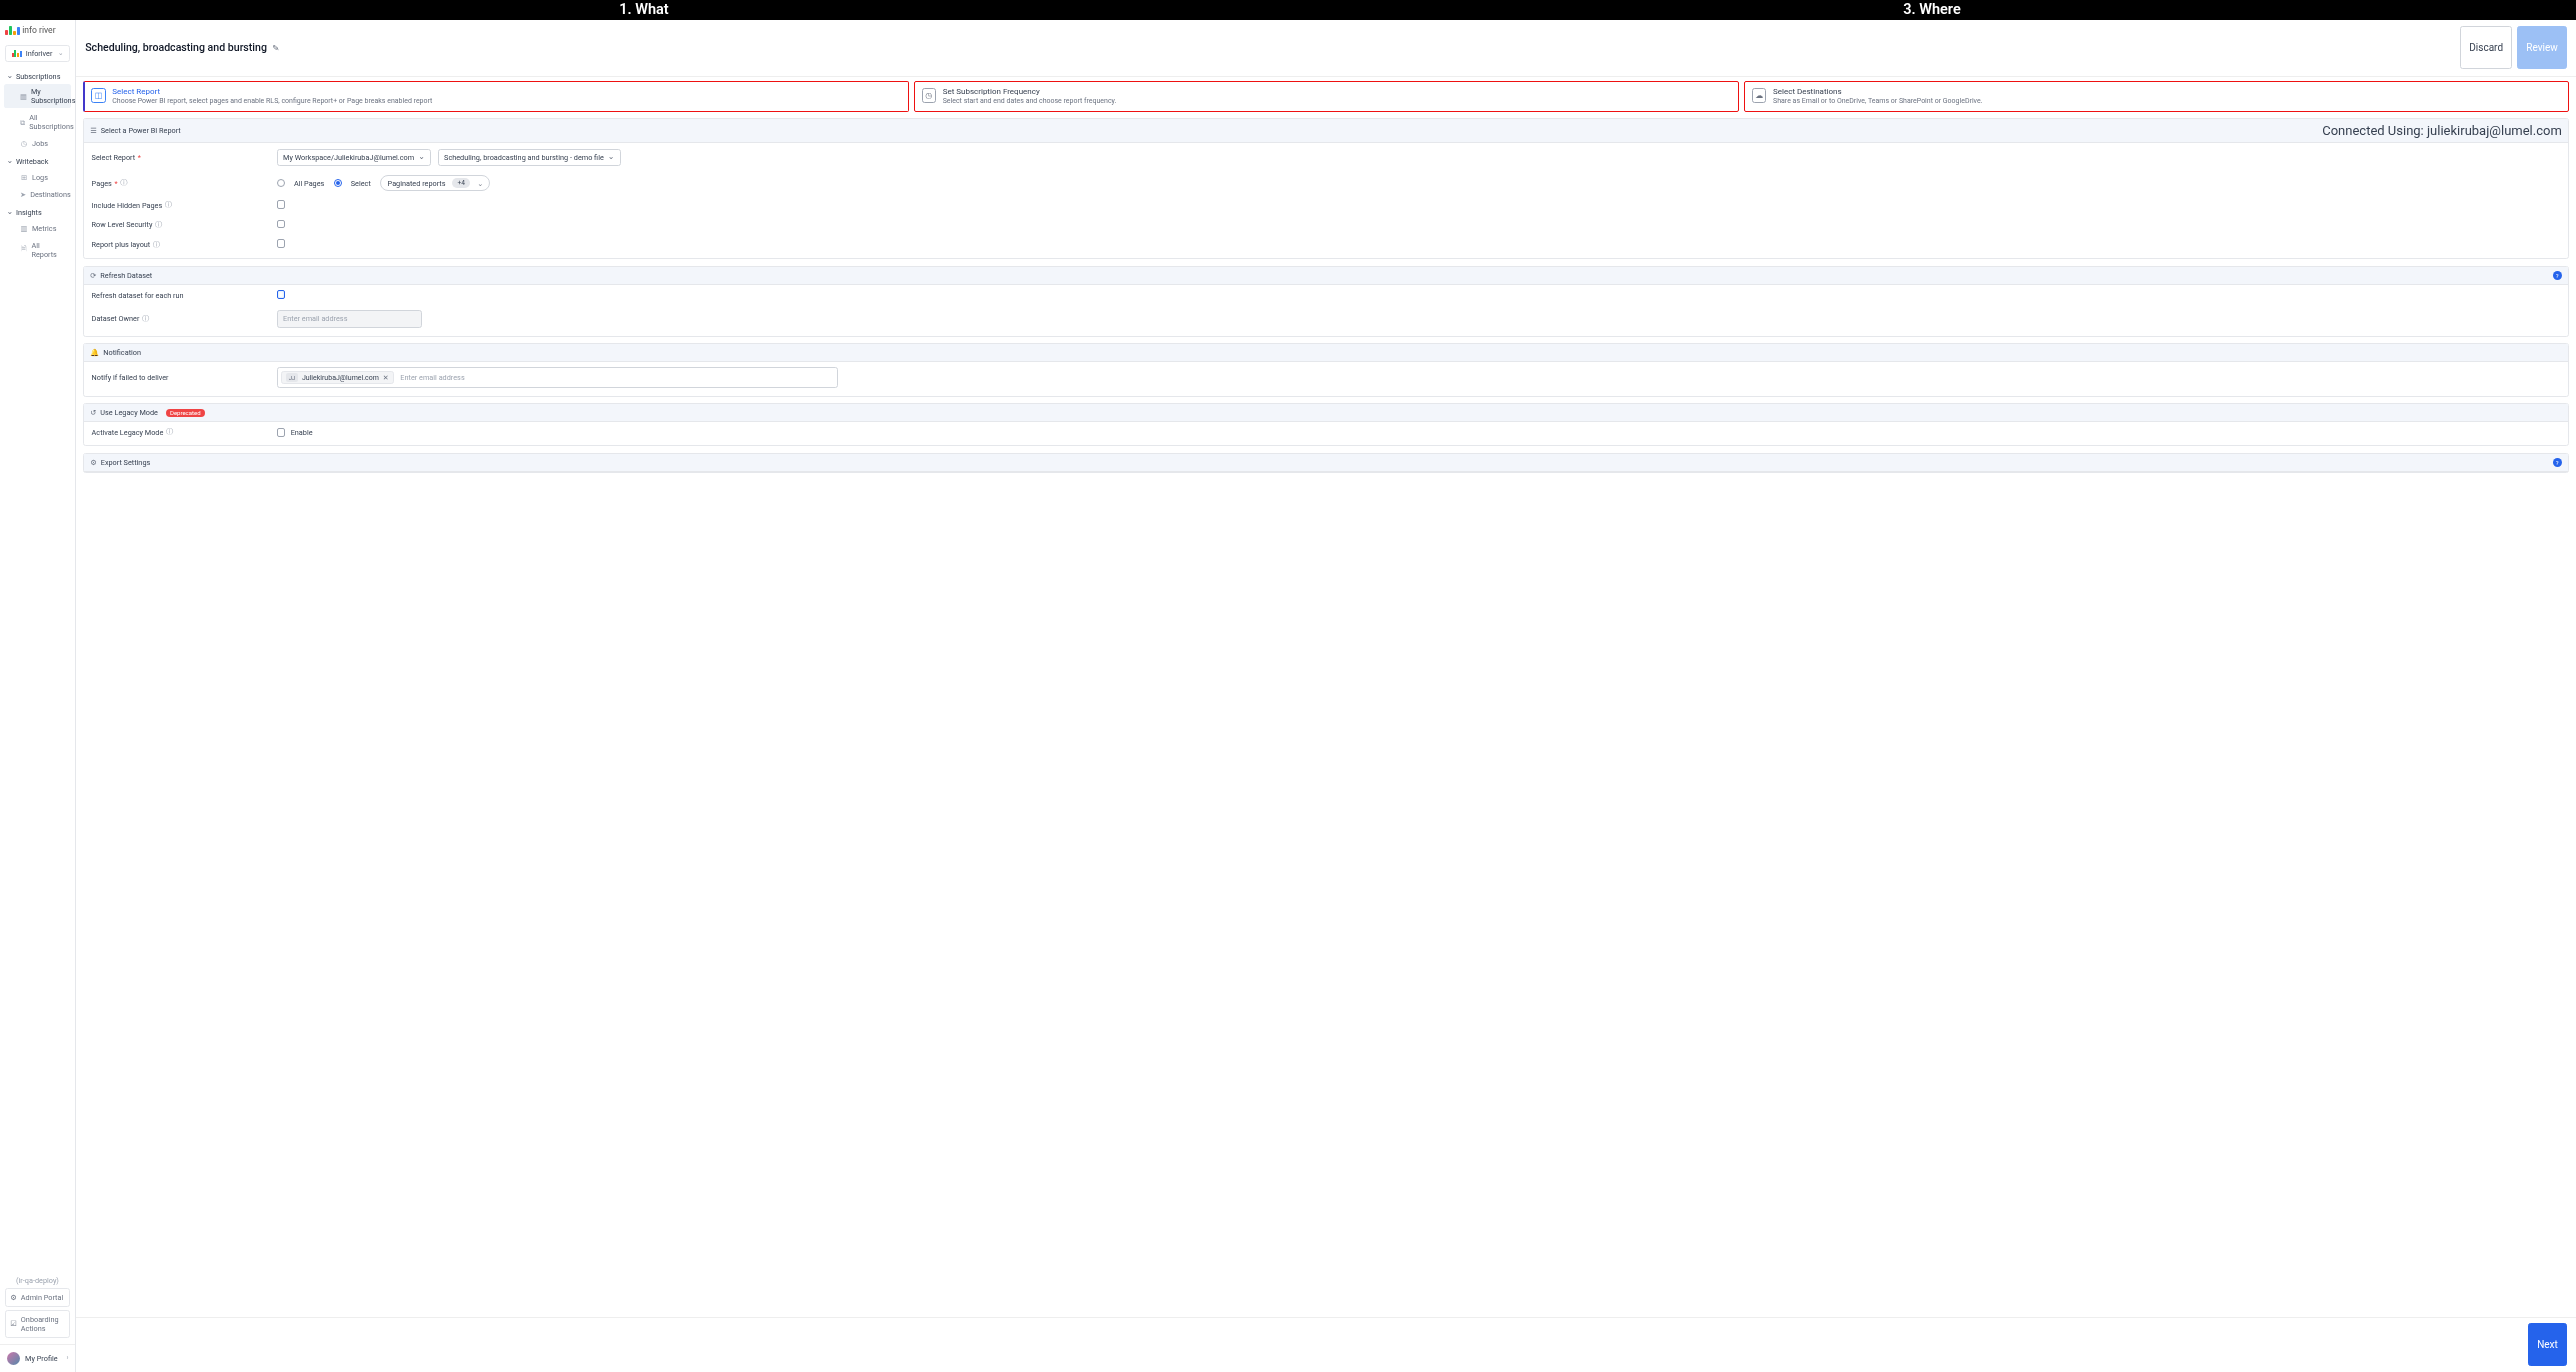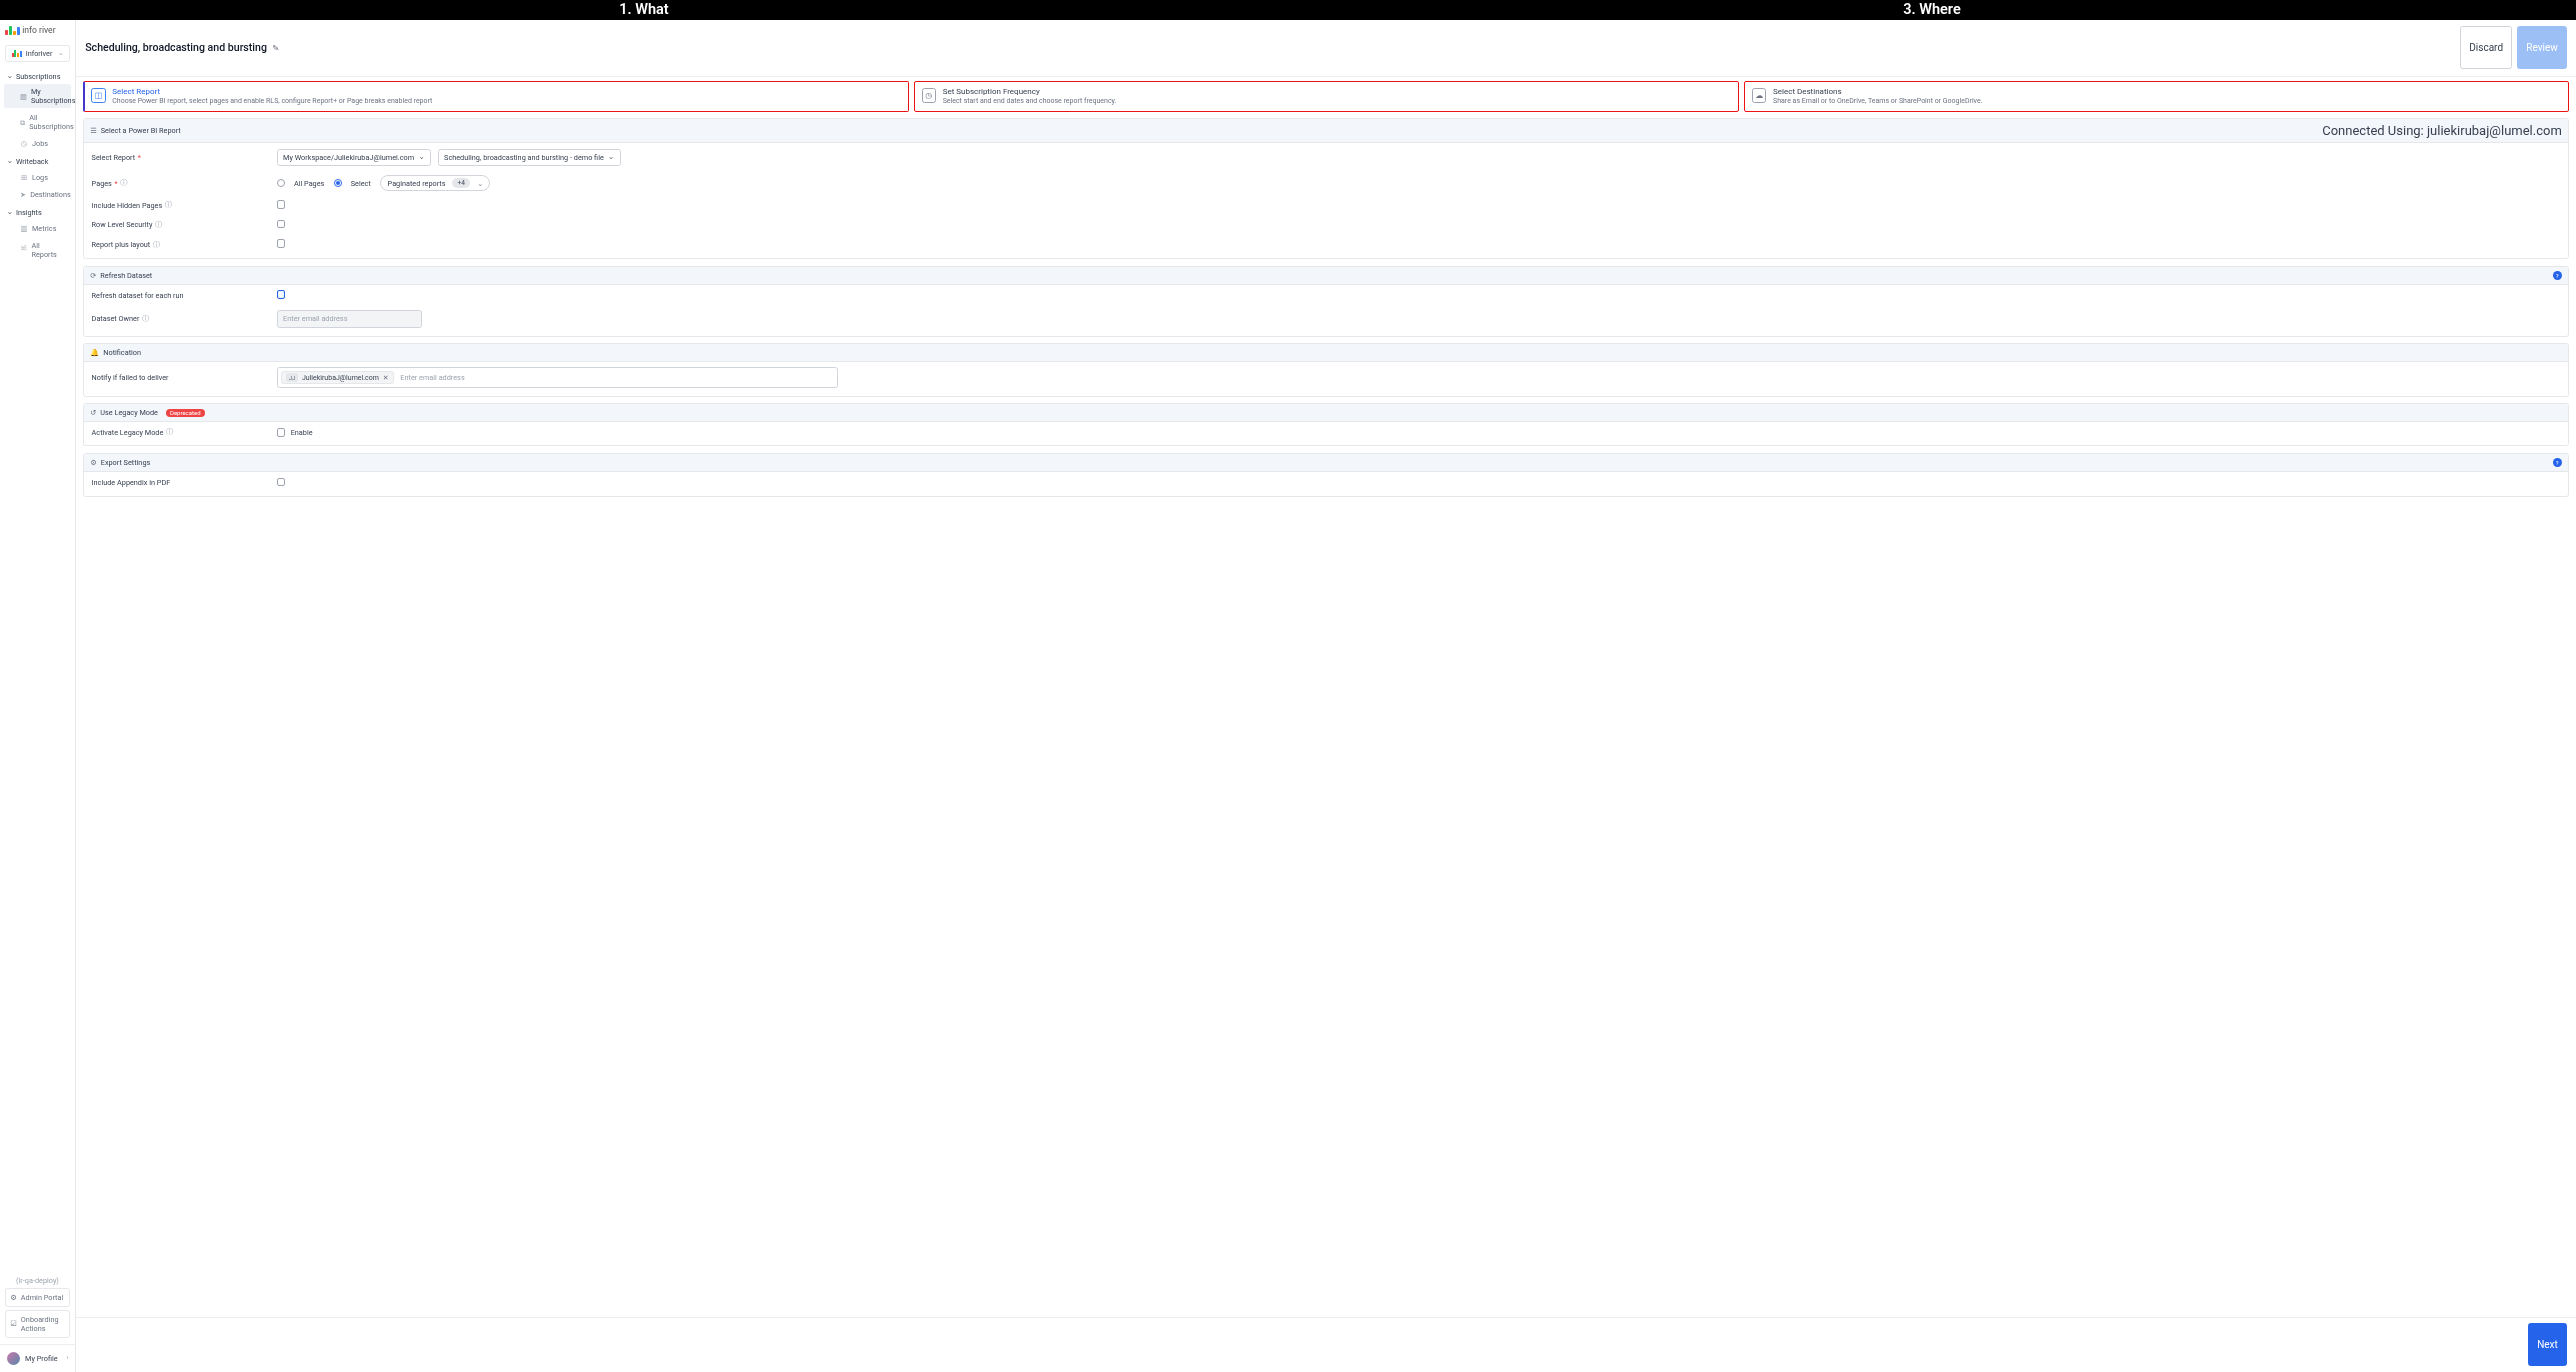--- a/index.html
+++ b/index.html
@@ -335,24 +335,20 @@
           </div>
         </div>
       </div>
 
       <div class="panel">
         <div class="panel-header">
           <span class="hicon">⚙</span>
           <span>Export Settings</span>
           <span class="help">?</span>
         </div>
-        <div class="panel-body">
-          <div class="field-label">Include Appendix in PDF</div>
-          <div><span class="chk"></span></div>
-        </div>
       </div>
     </div>
 
     <div class="footer-bar">
       <button class="btn primary">Next</button>
     </div>
   </main>
 </div>
 
 

